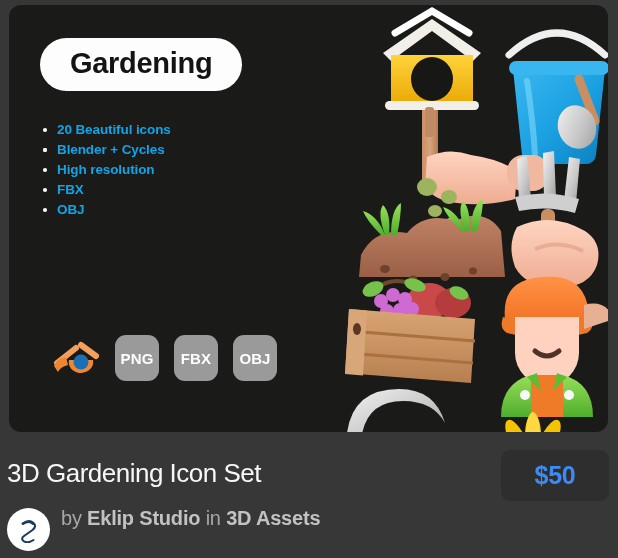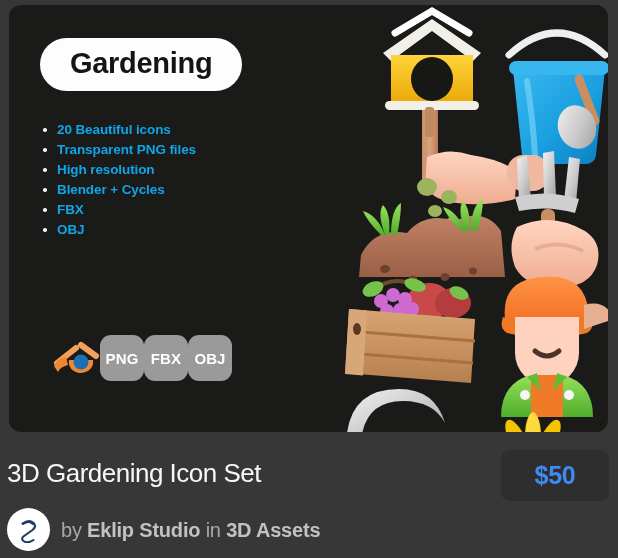--- a/index.html
+++ b/index.html
@@ -97,20 +97,21 @@
     background: #f2f2f2;
   }
 
   
   .format-row {
     position: absolute;
     left: 42px;
     top: 330px;
     display: flex;
     align-items: center;
+    gap: 15px;
     z-index: 5;
   }
 
   .blender-mark {
     width: 49px;
     height: 40px;
     position: relative;
   }
 
   .fmt-badge {
@@ -166,21 +167,20 @@
     font-size: 25px;
     font-weight: bold;
     letter-spacing: -0.3px;
   }
 
   .author-row {
     position: absolute;
     left: 7px;
     top: 68px;
     display: flex;
-    align-items: center;
     gap: 11px;
   }
 
   .avatar {
     width: 43px;
     height: 43px;
     border-radius: 50%;
     background: #ffffff;
     display: flex;
     align-items: center;
@@ -372,29 +372,28 @@
       <div class="tag-pill">Gardening</div>
 
 
       <ul class="feature-list">
         <li>
           <span class="bullet-dot"></span>
           <span>20 Beautiful icons</span>
         </li>
         <li>
           <span class="bullet-dot"></span>
-          <span>Transparent PNG files</span>
+        </li>
+        <li>
+          <span class="bullet-dot"></span>
+          <span>Blender + Cycles</span>
         </li>
         <li>
           <span class="bullet-dot"></span>
           <span>High resolution</span>
-        </li>
-        <li>
-          <span class="bullet-dot"></span>
-          <span>Blender + Cycles</span>
         </li>
         <li>
           <span class="bullet-dot"></span>
           <span>FBX</span>
         </li>
         <li>
           <span class="bullet-dot"></span>
           <span>OBJ</span>
         </li>
       </ul>

